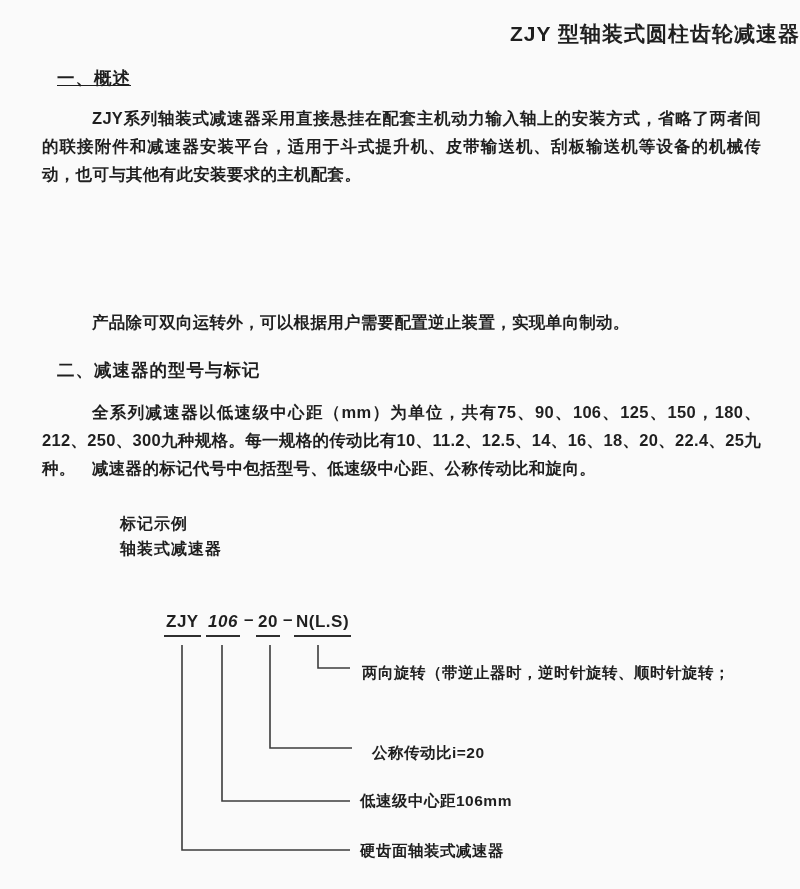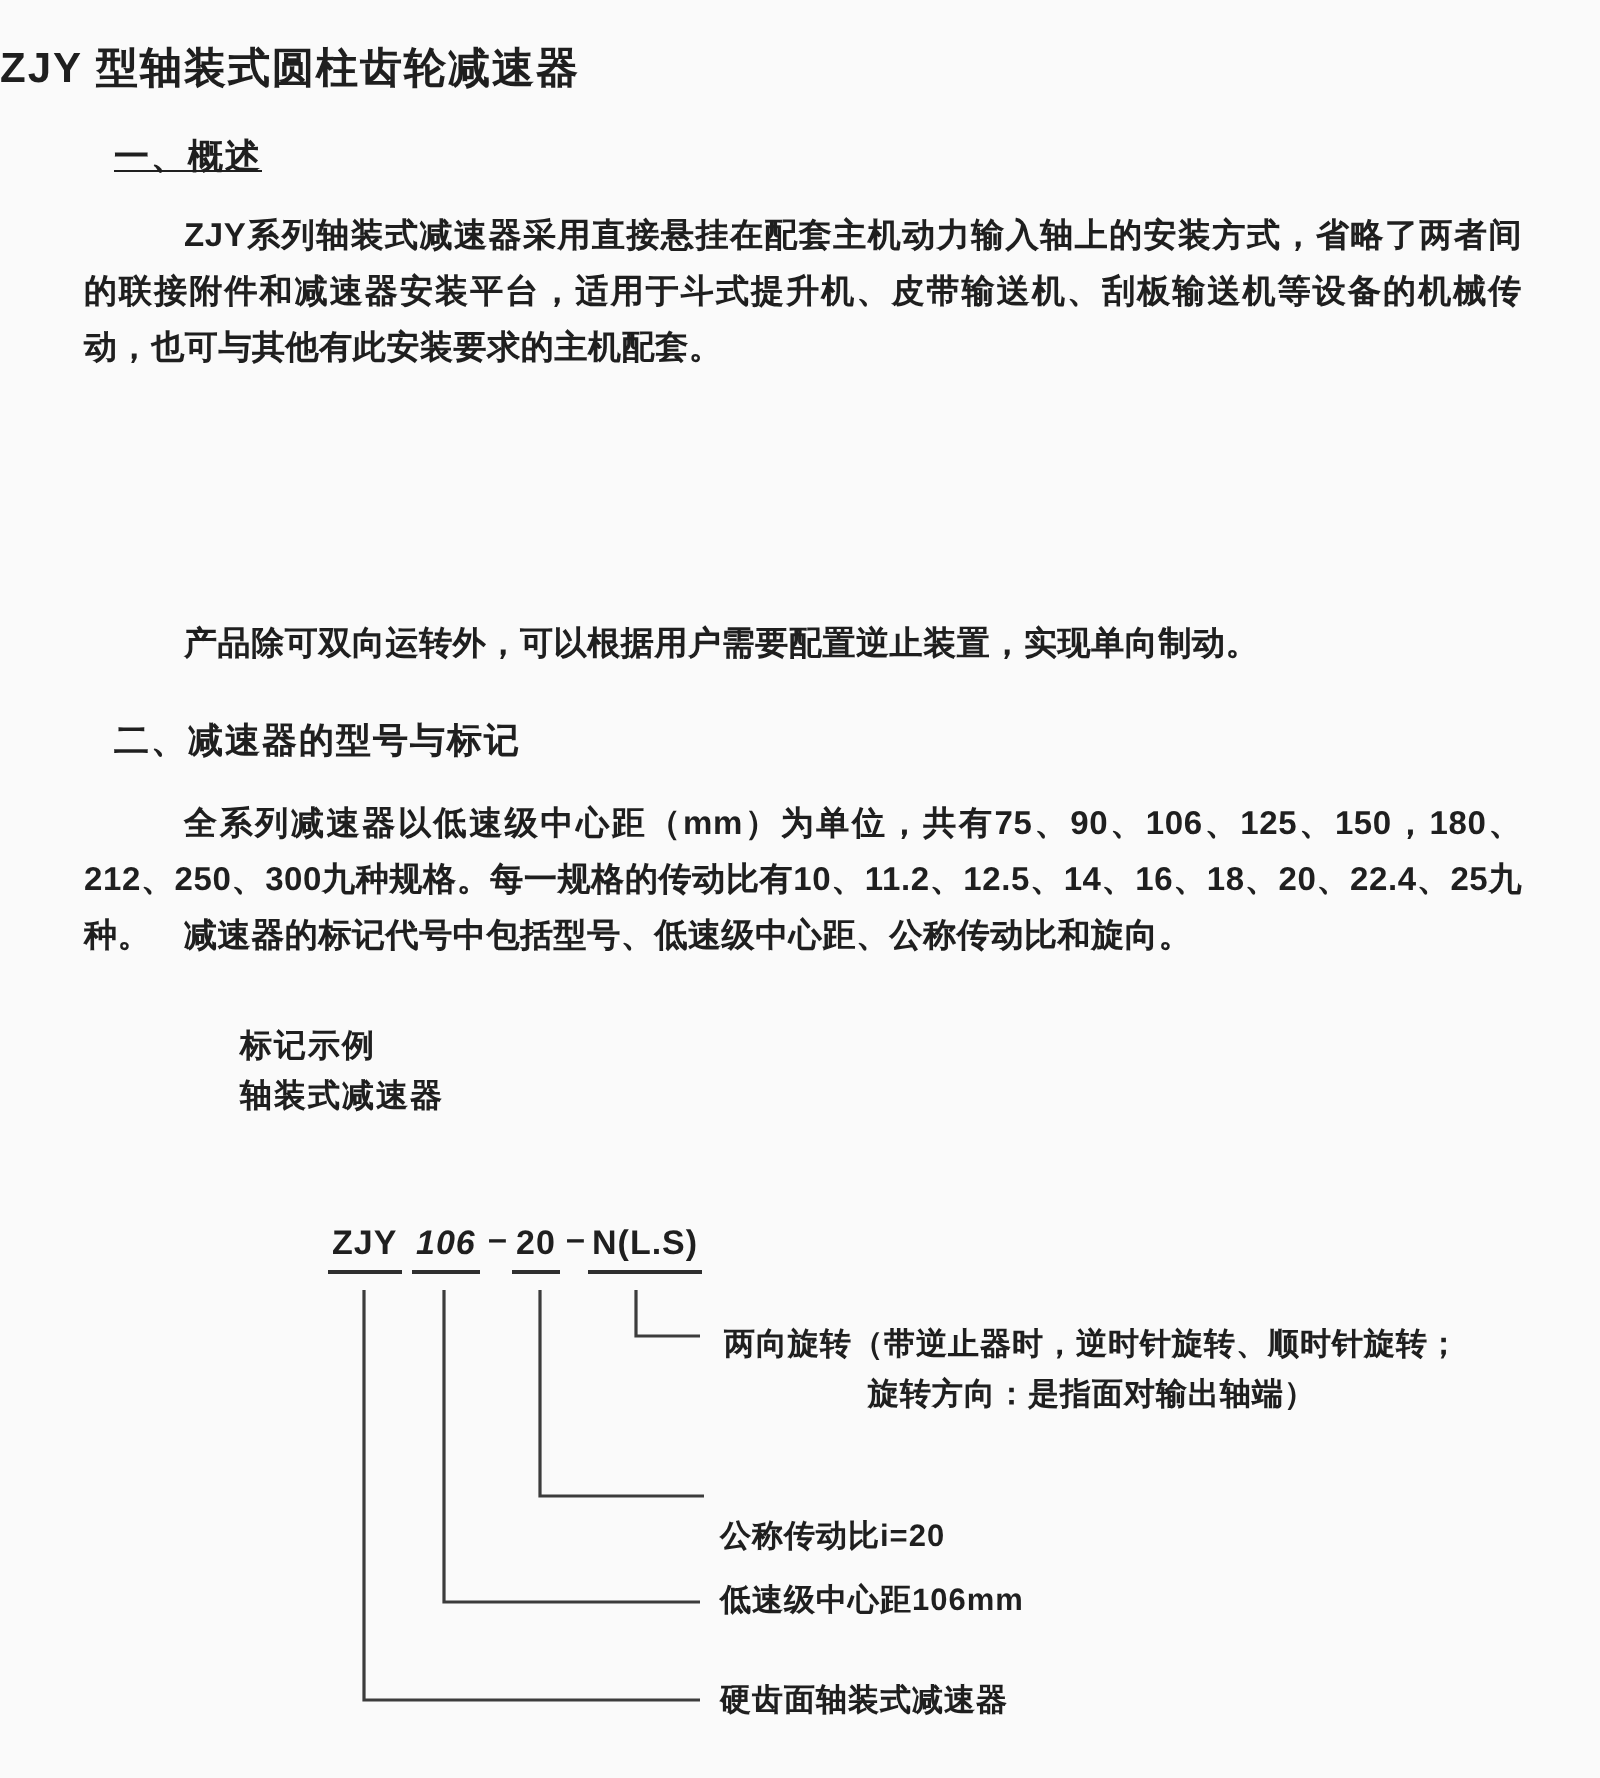--- a/index.html
+++ b/index.html
@@ -12,21 +12,21 @@
   }
   .page {
     position: relative;
     width: 800px; height: 889px;
     font-weight: bold;
   }
   .abs { position: absolute; }
 
   .doc-title {
     top: 20px; left: 0; width: 800px;
-    text-align: left;
+    text-align: right;
     font-size: 21px;
     letter-spacing: 1px;
   }
   .sec-heading {
     left: 57px;
     font-size: 17.5px;
     letter-spacing: 1px;
     line-height: 22px;
   }
   .body-para {
@@ -104,18 +104,17 @@
   <span class="abs code-part" style="left:294px;">N(L.S)</span>
 
   <svg class="abs leader-svg" width="800" height="289" viewBox="0 0 800 289">
     <path d="M318 45 V68 H350"></path>
     <path d="M270 45 V148 H352"></path>
     <path d="M222 45 V201 H350"></path>
     <path d="M182 45 V250 H350"></path>
   </svg>
 
   <div class="abs diagram-label" style="left:362px; top:663px;">两向旋转（带逆止器时，逆时针旋转、顺时针旋转；</div>
-  <div class="abs diagram-label" style="left:434px; top:688px;">旋转方向：是指面对输出轴端）</div>
-  <div class="abs diagram-label" style="left:360px; top:743px;margin-top:16px;">公称传动比i=20</div>
+  <div class="abs diagram-label" style="left:372px; top:743px;">公称传动比i=20</div>
   <div class="abs diagram-label" style="left:360px; top:791px;">低速级中心距106mm</div>
   <div class="abs diagram-label" style="left:360px; top:841px;">硬齿面轴装式减速器</div>
 
 </div>
 
 </body></html>

